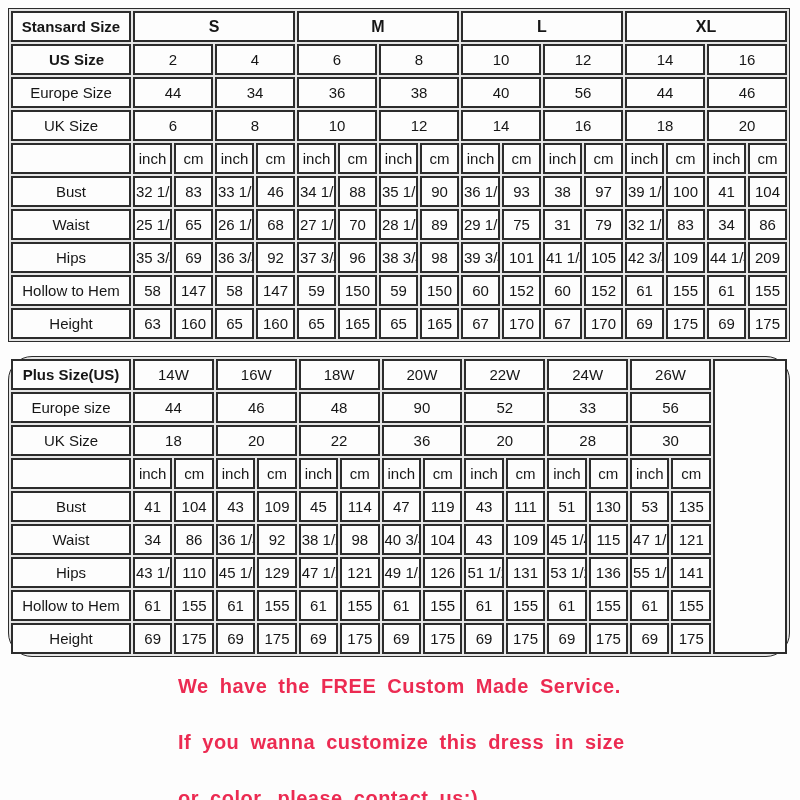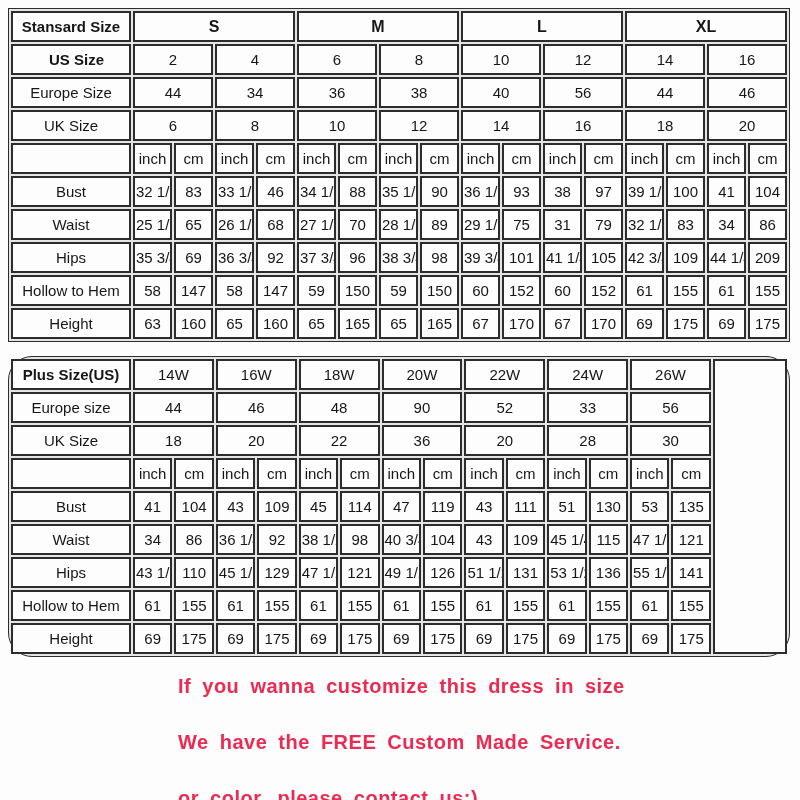--- a/index.html
+++ b/index.html
@@ -378,18 +378,18 @@
           <td class="value-cell">175</td>
           <td class="value-cell">69</td>
           <td class="value-cell">175</td>
           <td class="value-cell">69</td>
           <td class="value-cell">175</td>
         </tr>
       </tbody>
     </table>
 
   <div class="footer">
+    <p style="color: rgb(236, 43, 82);">We have the FREE Custom Made Service.</p>
     <p style="color: rgb(236, 43, 82);">If you wanna customize this dress in size</p>
-    <p style="color: rgb(236, 43, 82);">We have the FREE Custom Made Service.</p>
     <p style="color: rgb(236, 43, 82);">or color, please contact us:)</p>
   </div>
 
 </div>
 
 </body></html>

